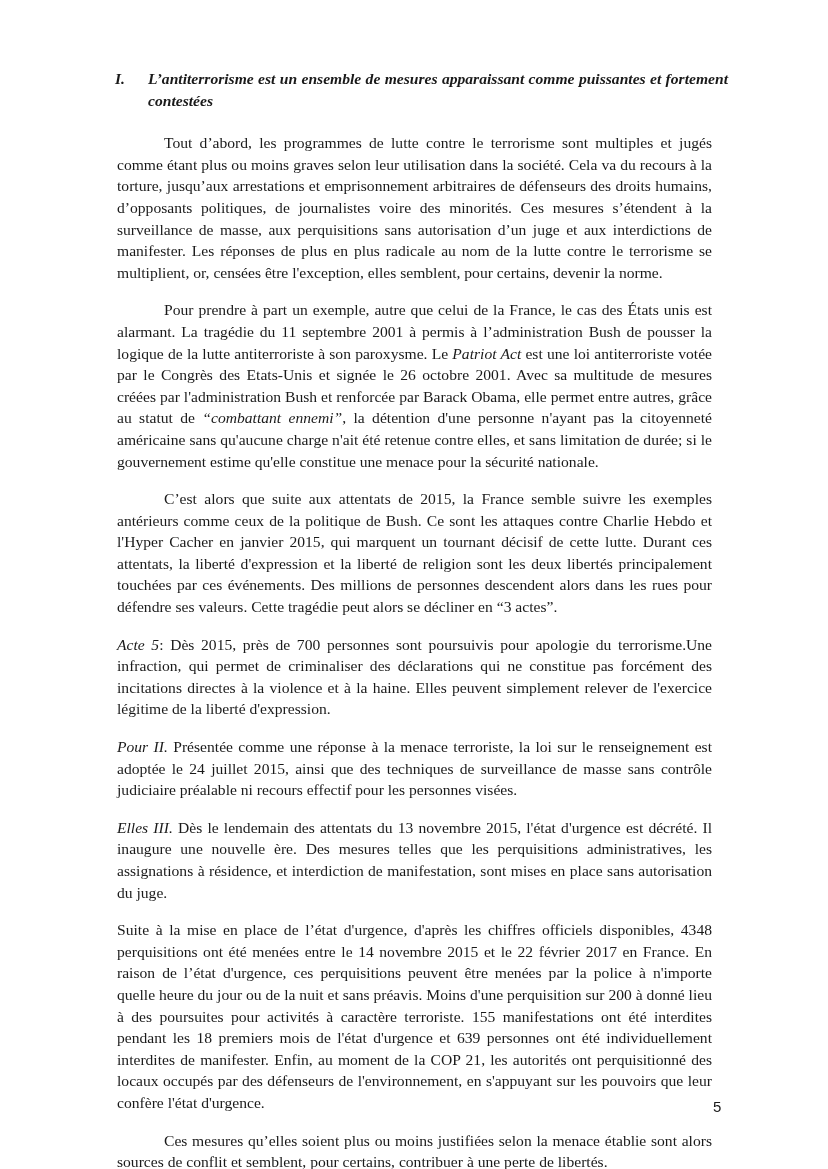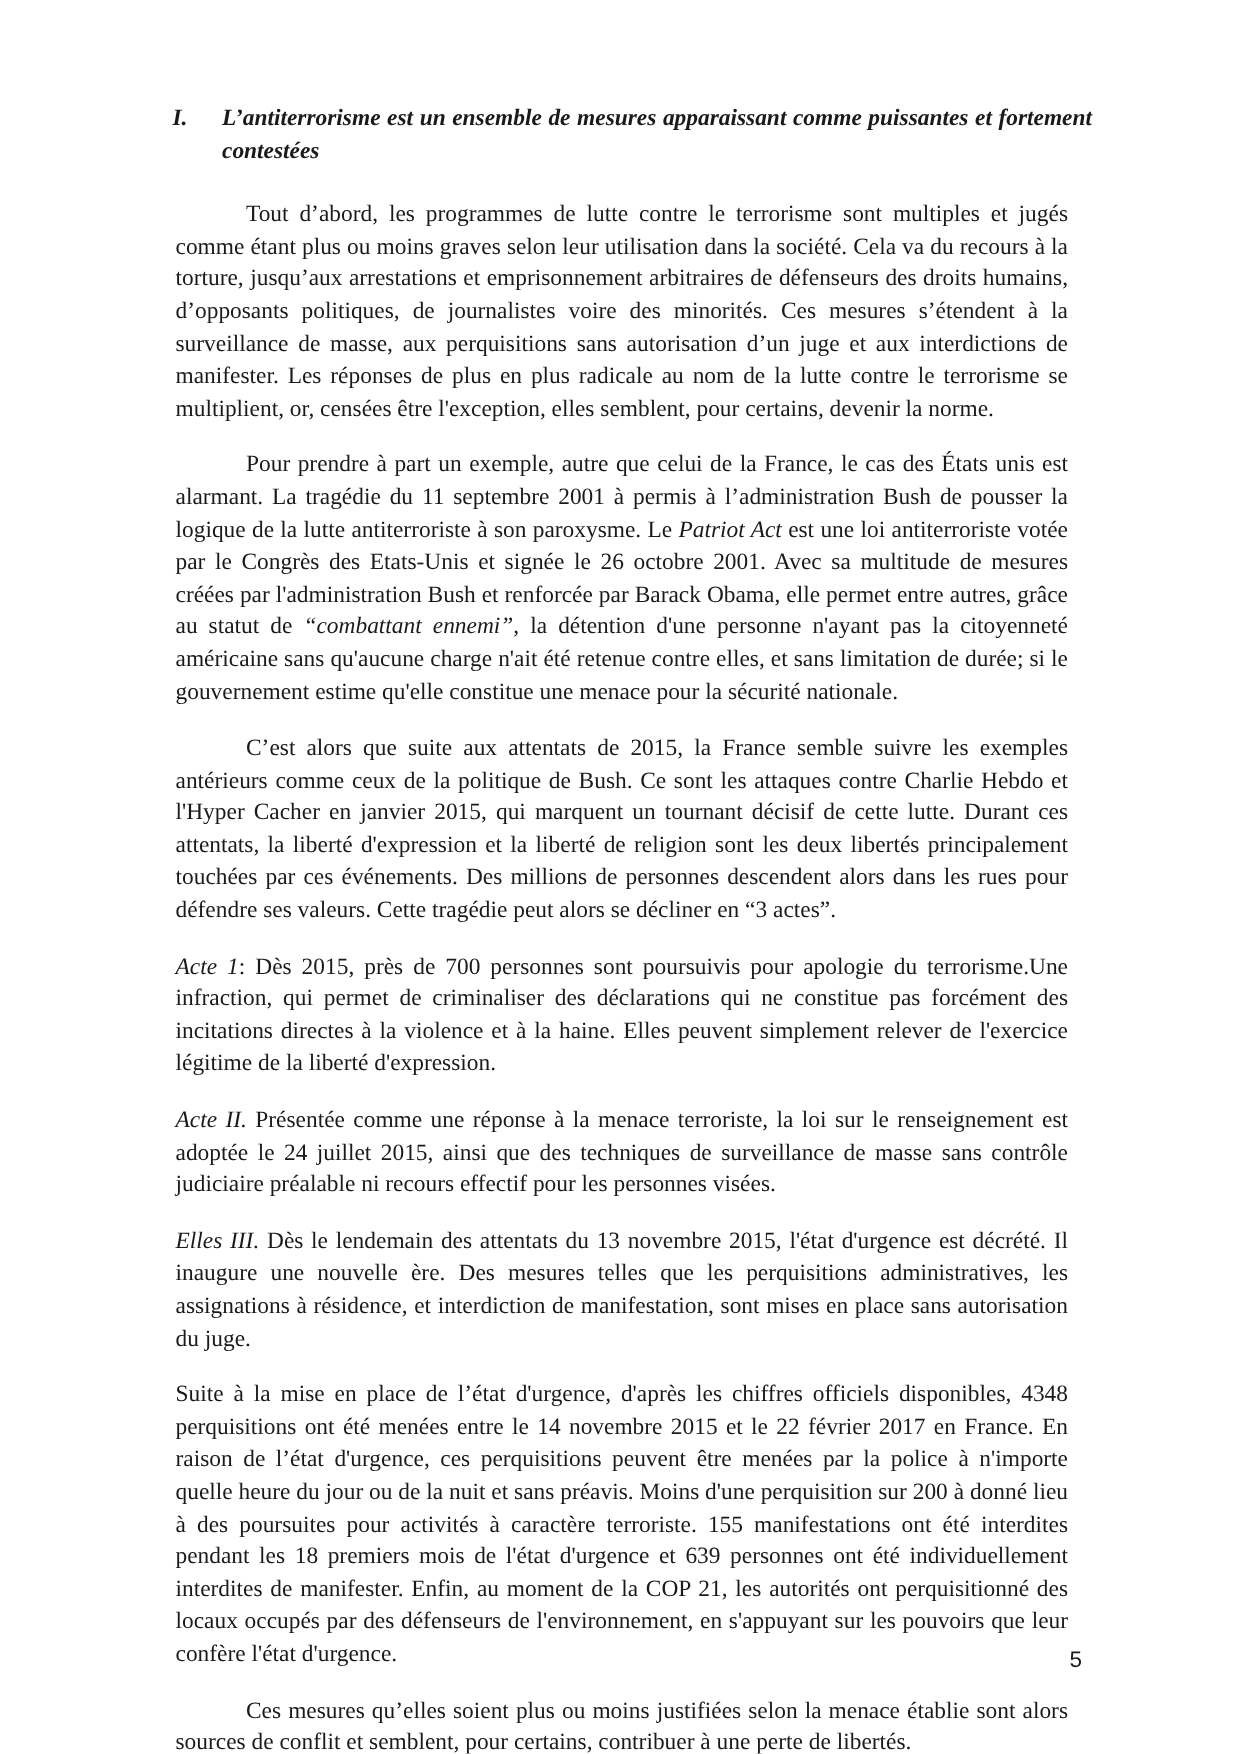--- a/index.html
+++ b/index.html
@@ -27,23 +27,23 @@
     <span class="num">I.</span>
     <span>L’antiterrorisme est un ensemble de mesures apparaissant comme puissantes et fortement contestées</span>
   </div>
 
   <p class="indent">Tout d’abord, les programmes de lutte contre le terrorisme sont multiples et jugés comme étant plus ou moins graves selon leur utilisation dans la société. Cela va du recours à la torture, jusqu’aux arrestations et emprisonnement arbitraires de défenseurs des droits humains, d’opposants politiques, de journalistes voire des minorités. Ces mesures s’étendent à la surveillance de masse, aux perquisitions sans autorisation d’un juge et aux interdictions de manifester. Les réponses de plus en plus radicale au nom de la lutte contre le terrorisme se multiplient, or, censées être l'exception, elles semblent, pour certains, devenir la norme.</p>
 
   <p class="indent"><span>Pour prendre à part un exemple, autre que celui de la France, le cas des États unis est alarmant. La tragédie du 11 septembre 2001 à permis à l’administration Bush de pousser la logique de la lutte antiterroriste à son paroxysme. Le </span><em>Patriot Act</em><span> est une loi antiterroriste votée par le Congrès des Etats-Unis et signée le 26 octobre 2001. Avec sa multitude de mesures créées par l'administration Bush et renforcée par Barack Obama, elle permet entre autres, grâce au statut de </span><em>“combattant ennemi”</em><span>, la détention d'une personne n'ayant pas la citoyenneté américaine sans qu'aucune charge n'ait été retenue contre elles, et sans limitation de durée; si le gouvernement estime qu'elle constitue une menace pour la sécurité nationale.</span></p>
 
   <p class="indent">C’est alors que suite aux attentats de 2015, la France semble suivre les exemples antérieurs comme ceux de la politique de Bush. Ce sont les attaques contre Charlie Hebdo et l'Hyper Cacher en janvier 2015, qui marquent un tournant décisif de cette lutte. Durant ces attentats, la liberté d'expression et la liberté de religion sont les deux libertés principalement touchées par ces événements. Des millions de personnes descendent alors dans les rues pour défendre ses valeurs. Cette tragédie peut alors se décliner en “3 actes”.</p>
 
-  <p><em>Acte 1</em><span>: Dès 2015, près de 700 personnes sont poursuivis pour apologie du terrorisme.Une infraction, qui permet de criminaliser des déclarations qui ne constitue pas forcément des incitations directes à la violence et à la haine. Elles peuvent simplement relever de l'exercice légitime de la liberté d'expression.</span></p>
+  <p><em>Acte 5</em><span>: Dès 2015, près de 700 personnes sont poursuivis pour apologie du terrorisme.Une infraction, qui permet de criminaliser des déclarations qui ne constitue pas forcément des incitations directes à la violence et à la haine. Elles peuvent simplement relever de l'exercice légitime de la liberté d'expression.</span></p>
 
-  <p><em>Acte II.</em><span> Présentée comme une réponse à la menace terroriste, la loi sur le renseignement est adoptée le 24 juillet 2015, ainsi que des techniques de surveillance de masse sans contrôle judiciaire préalable ni recours effectif pour les personnes visées.</span></p>
+  <p><em>Pour II.</em><span> Présentée comme une réponse à la menace terroriste, la loi sur le renseignement est adoptée le 24 juillet 2015, ainsi que des techniques de surveillance de masse sans contrôle judiciaire préalable ni recours effectif pour les personnes visées.</span></p>
 
   <p><em>Elles III.</em><span> Dès le lendemain des attentats du 13 novembre 2015, l'état d'urgence est décrété. Il inaugure une nouvelle ère. Des mesures telles que les perquisitions administratives, les assignations à résidence, et interdiction de manifestation, sont mises en place sans autorisation du juge.</span></p>
 
   <p>Suite à la mise en place de l’état d'urgence, d'après les chiffres officiels disponibles, 4348 perquisitions ont été menées entre le 14 novembre 2015 et le 22 février 2017 en France. En raison de l’état d'urgence, ces perquisitions  peuvent être menées par la police à n'importe quelle heure du jour ou de la nuit et sans préavis. Moins d'une perquisition sur 200 à donné lieu à des poursuites pour activités à caractère terroriste. 155 manifestations ont été interdites pendant les 18 premiers mois de l'état d'urgence et 639 personnes ont été individuellement interdites de manifester. Enfin, au moment de la COP 21, les autorités ont perquisitionné des locaux occupés par des défenseurs de l'environnement, en s'appuyant sur les pouvoirs que leur confère l'état d'urgence.</p>
 
   <p class="indent">Ces mesures qu’elles soient plus ou moins justifiées selon la menace établie sont alors sources de conflit et semblent, pour certains, contribuer à une perte de libertés.</p>
 </div>
 
 <div class="page-num">5</div>
 

